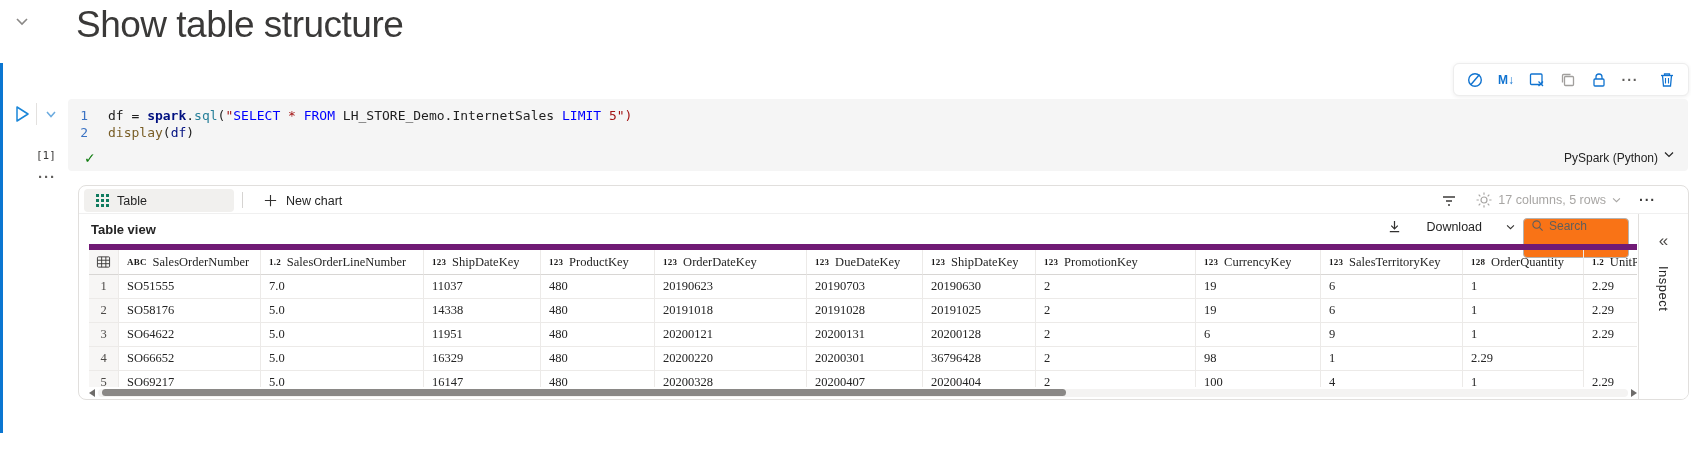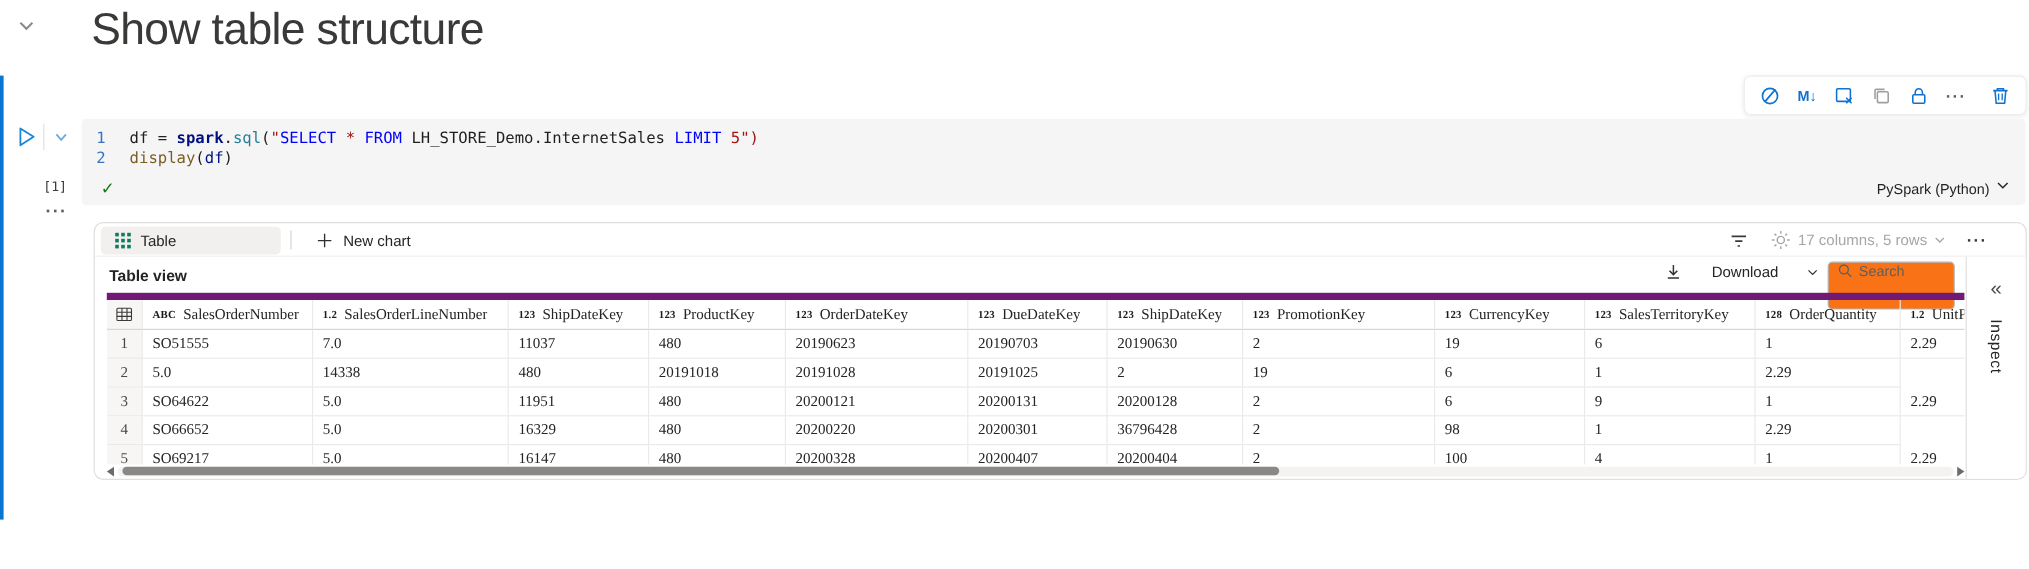--- a/index.html
+++ b/index.html
@@ -339,20 +339,21 @@
         <div class="td">20190703</div>
         <div class="td">20190630</div>
         <div class="td">2</div>
         <div class="td">19</div>
         <div class="td">6</div>
         <div class="td">1</div>
         <div class="td">2.29</div>
       </div>
       <div class="tr">
         <div class="td rn">2</div>
+        <div class="td">SO58176</div>
         <div class="td">5.0</div>
         <div class="td">14338</div>
         <div class="td">480</div>
         <div class="td">20191018</div>
         <div class="td">20191028</div>
         <div class="td">20191025</div>
         <div class="td">2</div>
         <div class="td">19</div>
         <div class="td">6</div>
         <div class="td">1</div>

